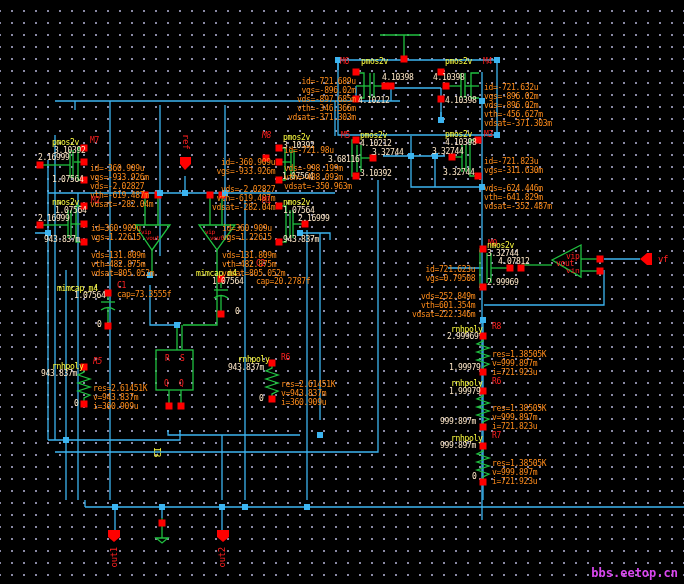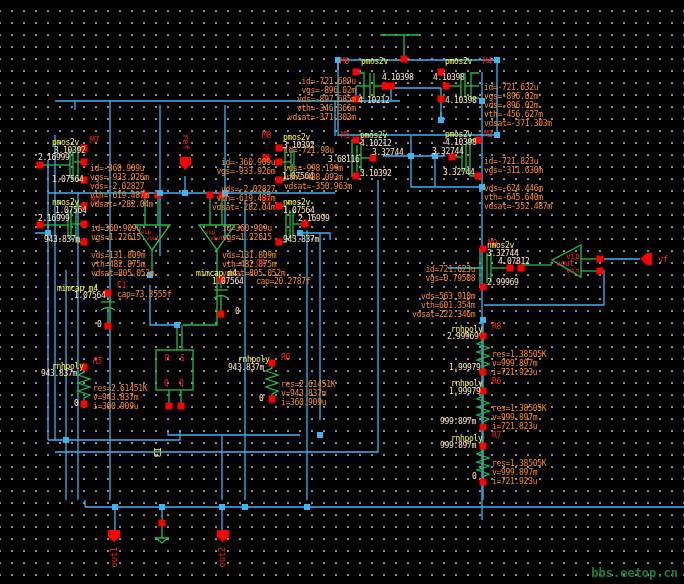--- a/index.html
+++ b/index.html
@@ -7,21 +7,21 @@
   #canvas { position:absolute; left:0; top:0; width:684px; height:584px;
     background-color:#000;
     background-image: radial-gradient(circle, #8a8aa6 0.8px, transparent 1px);
     background-size:12px 12px; background-position:6px 5px; }
   svg#schem { position:absolute; left:0; top:0; }
   .lbl { position:absolute; font-size:8px; line-height:8px; white-space:nowrap; letter-spacing:-0.3px; }
   .red { color:#ff2020; }
   .yel { color:#ffff40; }
   .wht { color:#ffe8c8; }
   .vert { writing-mode:vertical-rl; font-size:9px; }
-  .wm { position:absolute; right:6px; bottom:4px; color:#15803d; font-size:12px; font-weight:bold; }
+  .wm { position:absolute; right:6px; bottom:4px; color:#d946ef; font-size:12px; font-weight:bold; }
   .params { position:absolute; font-size:8px; line-height:9px; color:#ff8c1a; white-space:pre; letter-spacing:-0.3px;}
 </style>
 </head>
 <body>
 
 <div id="canvas"></div>
 
 <svg id="schem" width="684" height="584">
 
   <g stroke="#3cb4f0" stroke-width="1.3" fill="none">
@@ -318,21 +318,21 @@
   <div class="lbl yel" style="left:52px;top:139px;">pmos2v</div>
   <div class="lbl wht" style="left:54px;top:147px;">3.10392</div>
   <div class="lbl wht" style="left:38px;top:154px;">2.16999</div>
   <div class="lbl wht" style="left:52px;top:176px;">1.07564</div>
   <div class="params" style="left:90px;top:146px;">
     <div>id=-360.909u</div><div>vgs=-933.926m</div><div>vds=-2.02827</div><div>vth=-619.487m</div><div>vdsat=-282.04m</div>
   </div>
 </div>
 
 <div>
-  <div class="lbl red" style="left:262px;top:132px;">M8</div>
+  <div class="lbl red" style="left:262px;top:132px;font-style:italic;">M8</div>
   <div class="lbl yel" style="left:283px;top:134px;">pmos2v</div>
   <div class="lbl wht" style="left:283px;top:142px;">3.10392</div>
   <div class="lbl wht" style="left:282px;top:173px;">1.07564</div>
   <div class="params" style="left:212px;top:140px;text-align:right;">
     <div>id=-360.909u</div><div>vgs=-933.926m</div><div style="height:9px"></div><div>vds=-2.02827</div><div>vth=-619.487m</div><div>vdsat=-282.04m</div>
   </div>
 </div>
 
 <div>
   <div class="lbl red" style="left:341px;top:132px;">M5</div>
@@ -346,21 +346,21 @@
   </div>
 </div>
 
 <div>
   <div class="lbl red" style="left:484px;top:131px;">M3</div>
   <div class="lbl yel" style="left:445px;top:131px;">pmos2v</div>
   <div class="lbl wht" style="left:445px;top:139px;">4.10398</div>
   <div class="lbl wht" style="left:432px;top:148px;">3.32744</div>
   <div class="lbl wht" style="left:443px;top:169px;">3.32744</div>
   <div class="params" style="left:484px;top:139px;">
-    <div>id=-721.823u</div><div>vgs=-311.630m</div><div style="height:9px"></div><div>vds=-624.446m</div><div>vth=-645.640m</div><div>vdsat=-352.487m</div>
+    <div>id=-721.823u</div><div>vgs=-311.630m</div><div style="height:9px"></div><div>vds=-624.446m</div><div>vth=-641.829m</div><div>vdsat=-352.487m</div>
   </div>
 </div>
 
 <div>
   <div class="lbl red" style="left:91px;top:197px;">M2</div>
   <div class="lbl yel" style="left:52px;top:199px;">nmos2v</div>
   <div class="lbl wht" style="left:55px;top:207px;">1.07564</div>
   <div class="lbl wht" style="left:38px;top:215px;">2.16999</div>
   <div class="lbl wht" style="left:44px;top:236px;">943.837m</div>
   <div class="params" style="left:91px;top:206px;">
@@ -379,21 +379,21 @@
   </div>
 </div>
 
 <div>
   <div class="lbl red" style="left:444px;top:240px;margin-left:44px;">M0</div>
   <div class="lbl yel" style="left:487px;top:242px;">nmos2v</div>
   <div class="lbl wht" style="left:487px;top:250px;">3.32744</div>
   <div class="lbl wht" style="left:498px;top:258px;">4.07812</div>
   <div class="lbl wht" style="left:487px;top:279px;">2.99969</div>
   <div class="params" style="left:412px;top:247px;text-align:right;">
-    <div>id=721.623u</div><div>vgs=0.79508</div><div style="height:9px"></div><div>vds=563.910m</div><div>vth=601.354m</div><div>vdsat=222.346m</div>
+    <div>id=721.623u</div><div>vgs=0.79508</div><div style="height:9px"></div><div>vds=252.849m</div><div>vth=601.354m</div><div>vdsat=222.346m</div>
   </div>
 </div>
 
 <div>
   <div class="lbl red" style="left:117px;top:282px;">C1</div>
   <div class="lbl yel" style="left:57px;top:285px;">mimcap_m4</div>
   <div class="lbl wht" style="left:74px;top:292px;">1.07564</div>
   <div class="lbl wht" style="left:97px;top:321px;">0</div>
   <div class="params" style="left:117px;top:290px;"><div>cap=73.3555f</div></div>
 </div>

